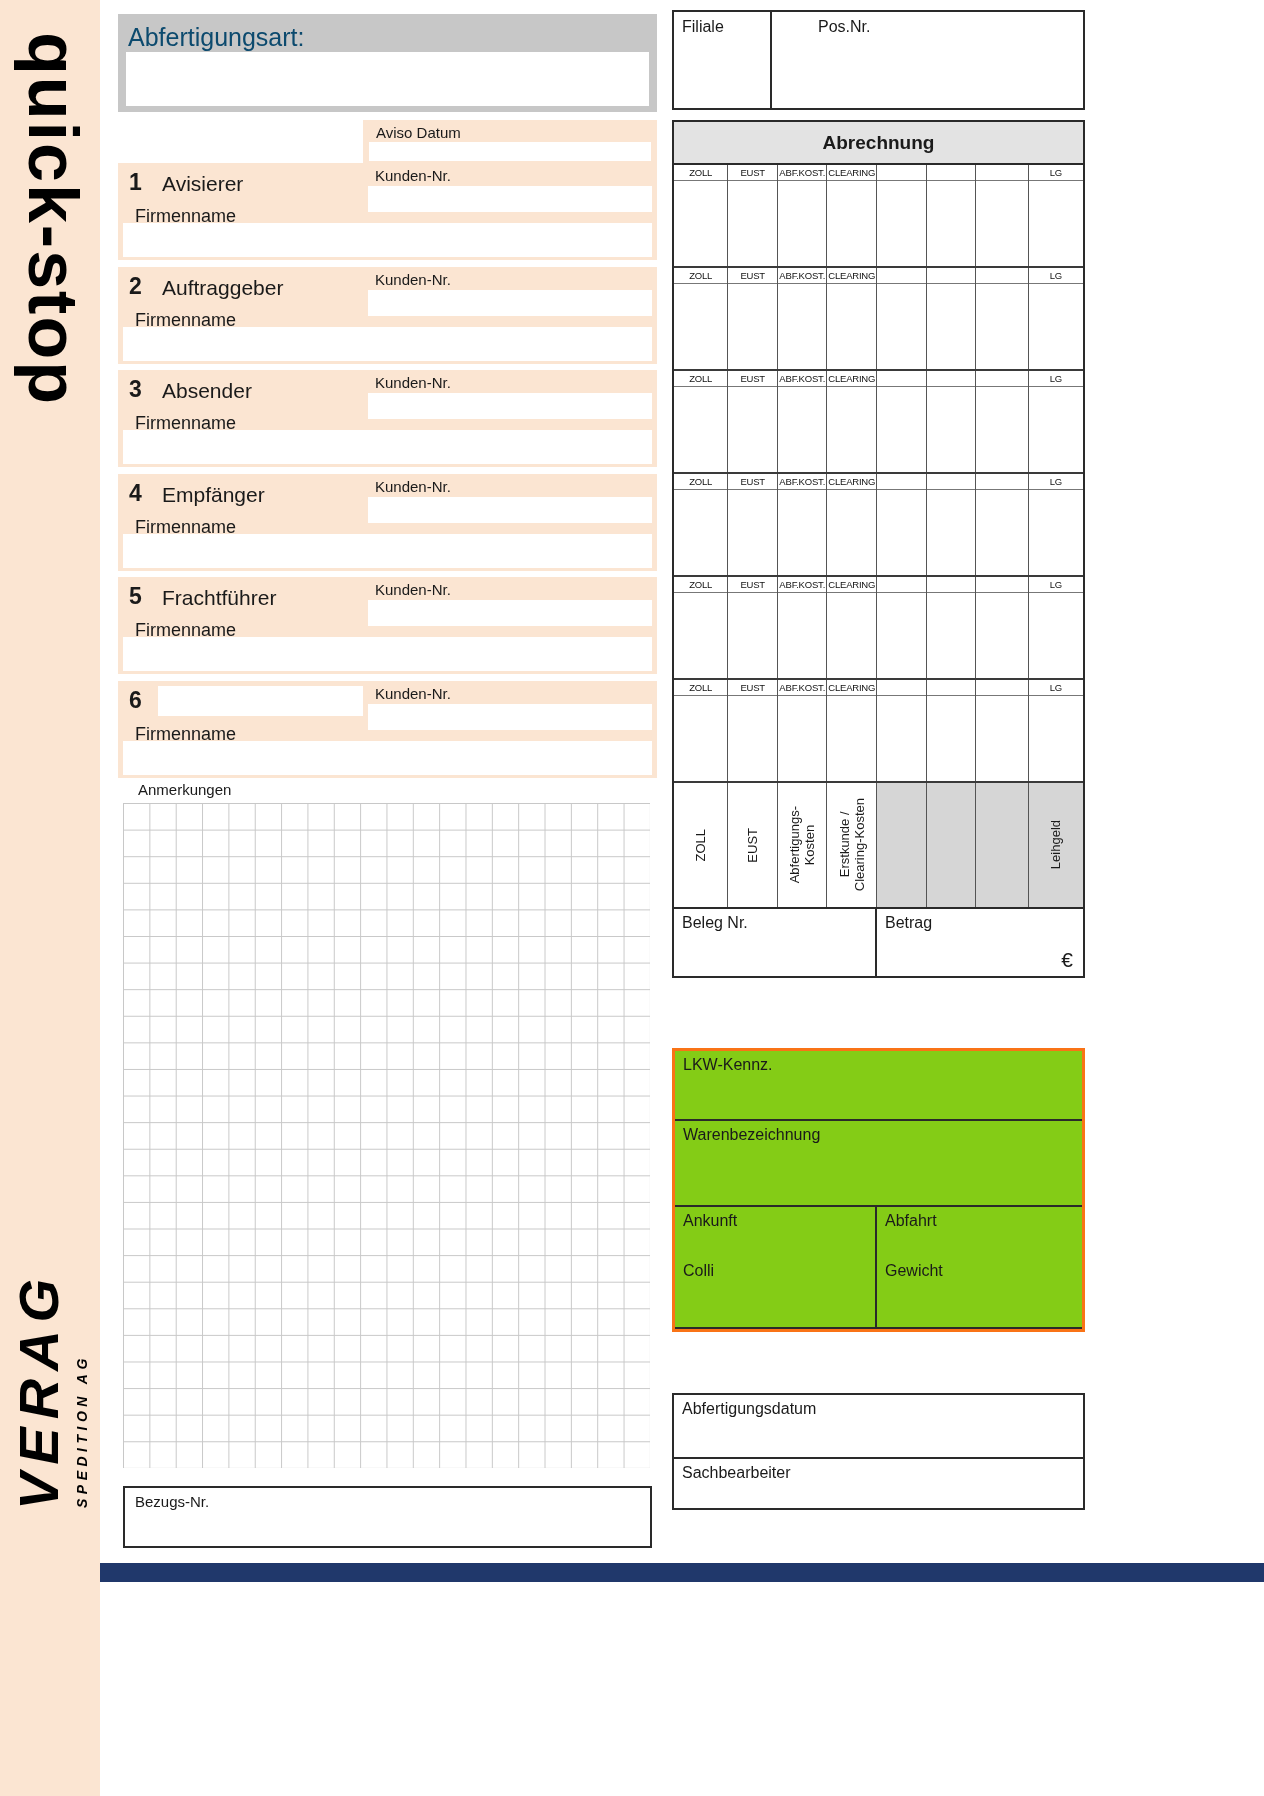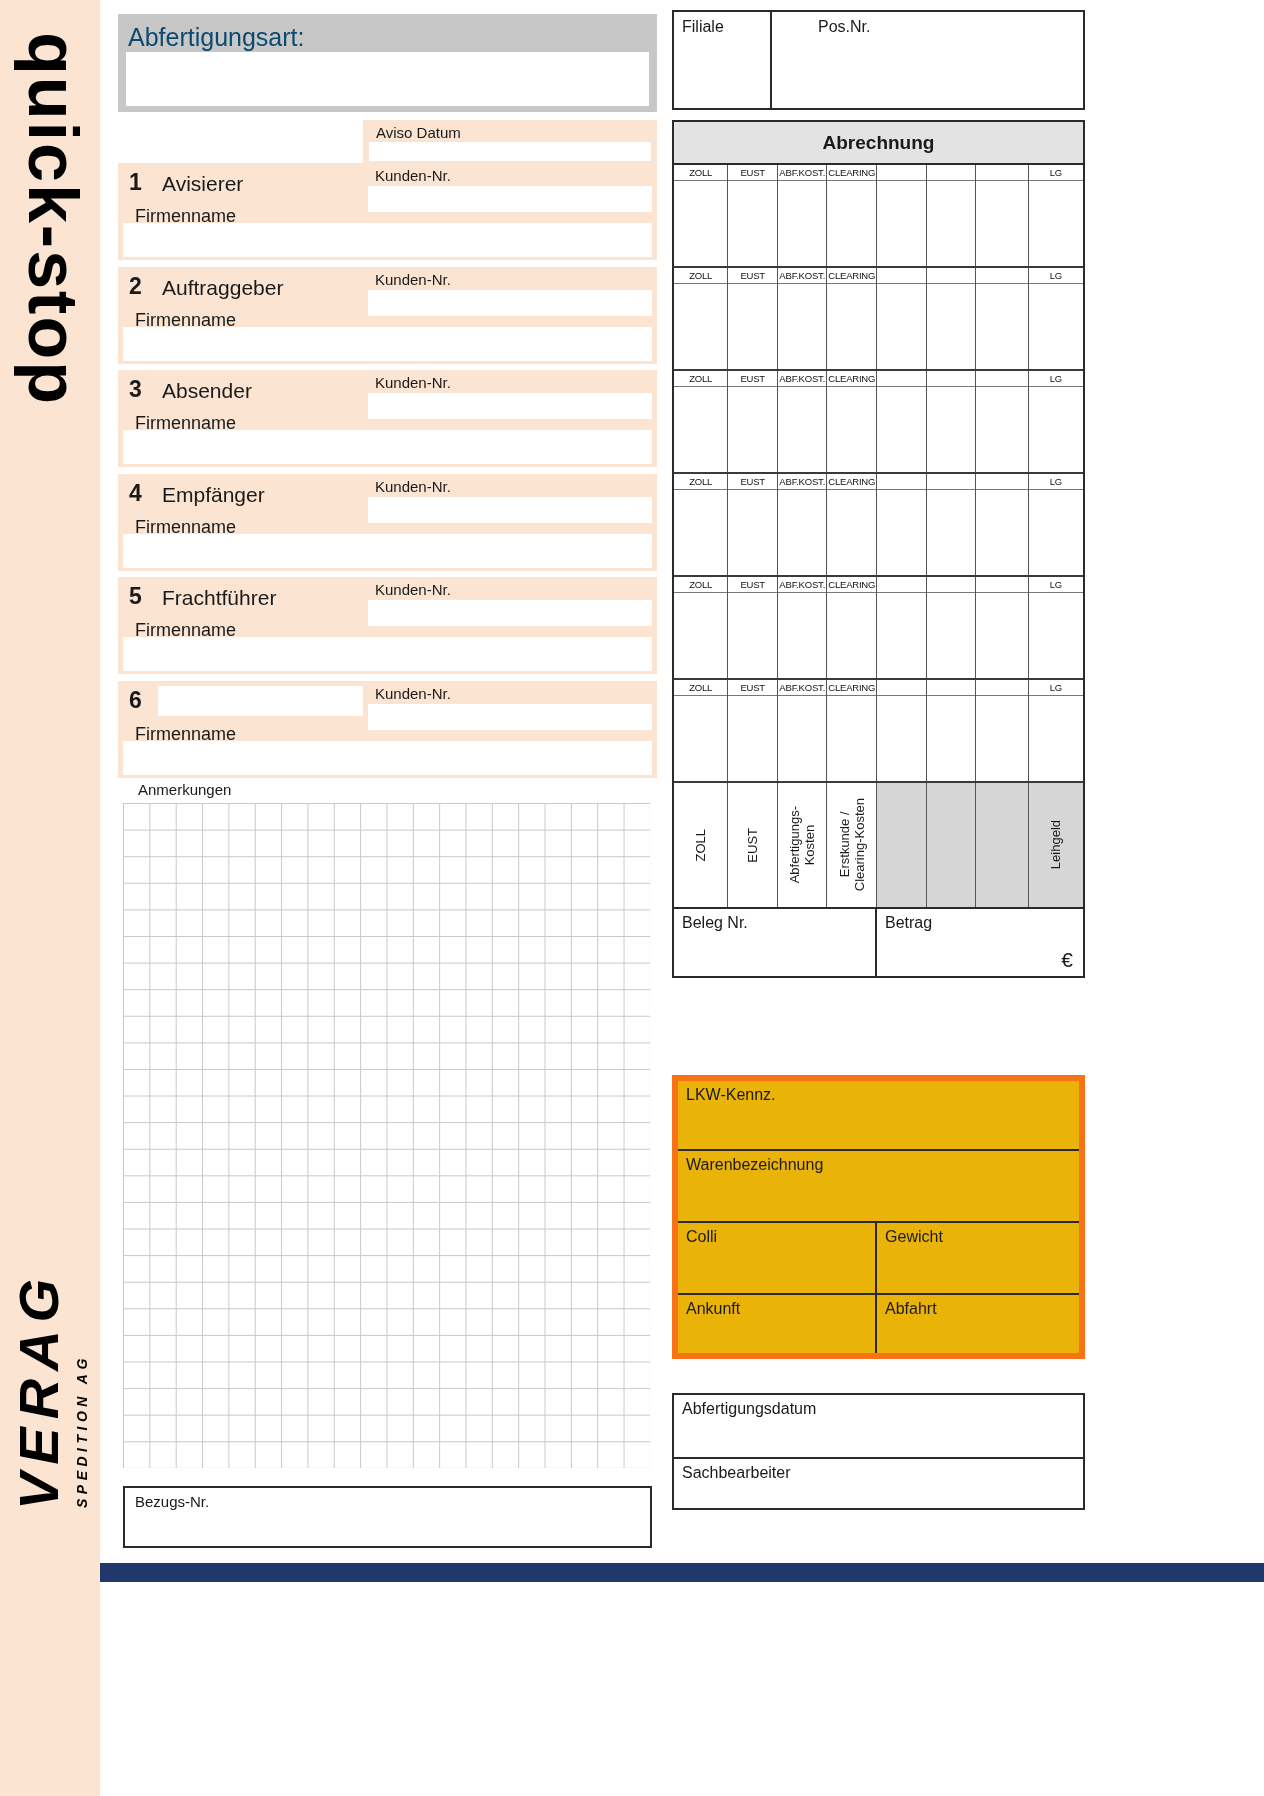--- a/index.html
+++ b/index.html
@@ -71,25 +71,25 @@
   .anm-grid { position:absolute; left:123px; top:803px; width:527px; height:665px;
               border-left:1px solid #c8c8c8; border-top:1px solid #c8c8c8;
               background-image:
                 linear-gradient(to right, transparent calc(100% - 1px), #c8c8c8 calc(100% - 1px)),
                 linear-gradient(to bottom, transparent calc(100% - 1px), #c8c8c8 calc(100% - 1px));
               background-size:26.35px 26.6px; }
   .bezug-box { position:absolute; left:123px; top:1486px; width:529px; height:62px; border:2px solid #2a2a2a;
                background:#fff; padding:5px 10px; font-size:15px; }
 
   
-  .lkw-box { position:absolute; left:672px; top:1048px; width:413px; height:284px; border:6px solid #f97316;
-             background:#eab308; display:flex; flex-direction:column;margin-top:27px; }
+  .lkw-box { position:absolute; left:672px; top:1048px; width:413px; height:284px; border:3px solid #f97316;
+             background:#84cc16; display:flex; flex-direction:column; }
   .lkw-row { border-bottom:2px solid #2a2a2a; padding:5px 8px; font-size:16px; }
   .row-lkw { height:70px; }
-  .row-waren { height:72px; }
+  .row-waren { height:86px; }
   .split-row { display:grid; grid-template-columns:205fr 208fr; padding:0; }
   .split-row > div { padding:5px 8px; }
   .split-row > div:first-child { border-right:2px solid #2a2a2a; }
   .row-colli { height:72px; }
   .row-ank { flex:1; border-bottom:none; }
 
   
   .proc-box { position:absolute; left:672px; top:1393px; width:413px; height:117px; border:2px solid #2a2a2a;
               background:#fff; display:flex; flex-direction:column; }
   .proc-row1 { height:64px; border-bottom:2px solid #2a2a2a; padding:5px 8px; font-size:16px; }
@@ -369,36 +369,36 @@
     <span>Bezugs-Nr.</span>
   </div>
 
   <div class="lkw-box">
     <div class="lkw-row row-lkw">
       <span>LKW-Kennz.</span>
     </div>
     <div class="lkw-row row-waren">
       <span>Warenbezeichnung</span>
     </div>
+    <div class="lkw-row split-row row-ank">
+      <div>
+        <span>Ankunft</span>
+      </div>
+      <div>
+        <span>Abfahrt</span>
+      </div>
+    </div>
     <div class="lkw-row split-row row-colli">
       <div>
         <span>Colli</span>
       </div>
       <div>
         <span>Gewicht</span>
       </div>
     </div>
-    <div class="lkw-row split-row row-ank">
-      <div>
-        <span>Ankunft</span>
-      </div>
-      <div>
-        <span>Abfahrt</span>
-      </div>
-    </div>
   </div>
 
   <div class="proc-box">
     <div class="proc-row1">
       <span>Abfertigungsdatum</span>
     </div>
     <div class="proc-row2">
       <span>Sachbearbeiter</span>
     </div>
   </div>

